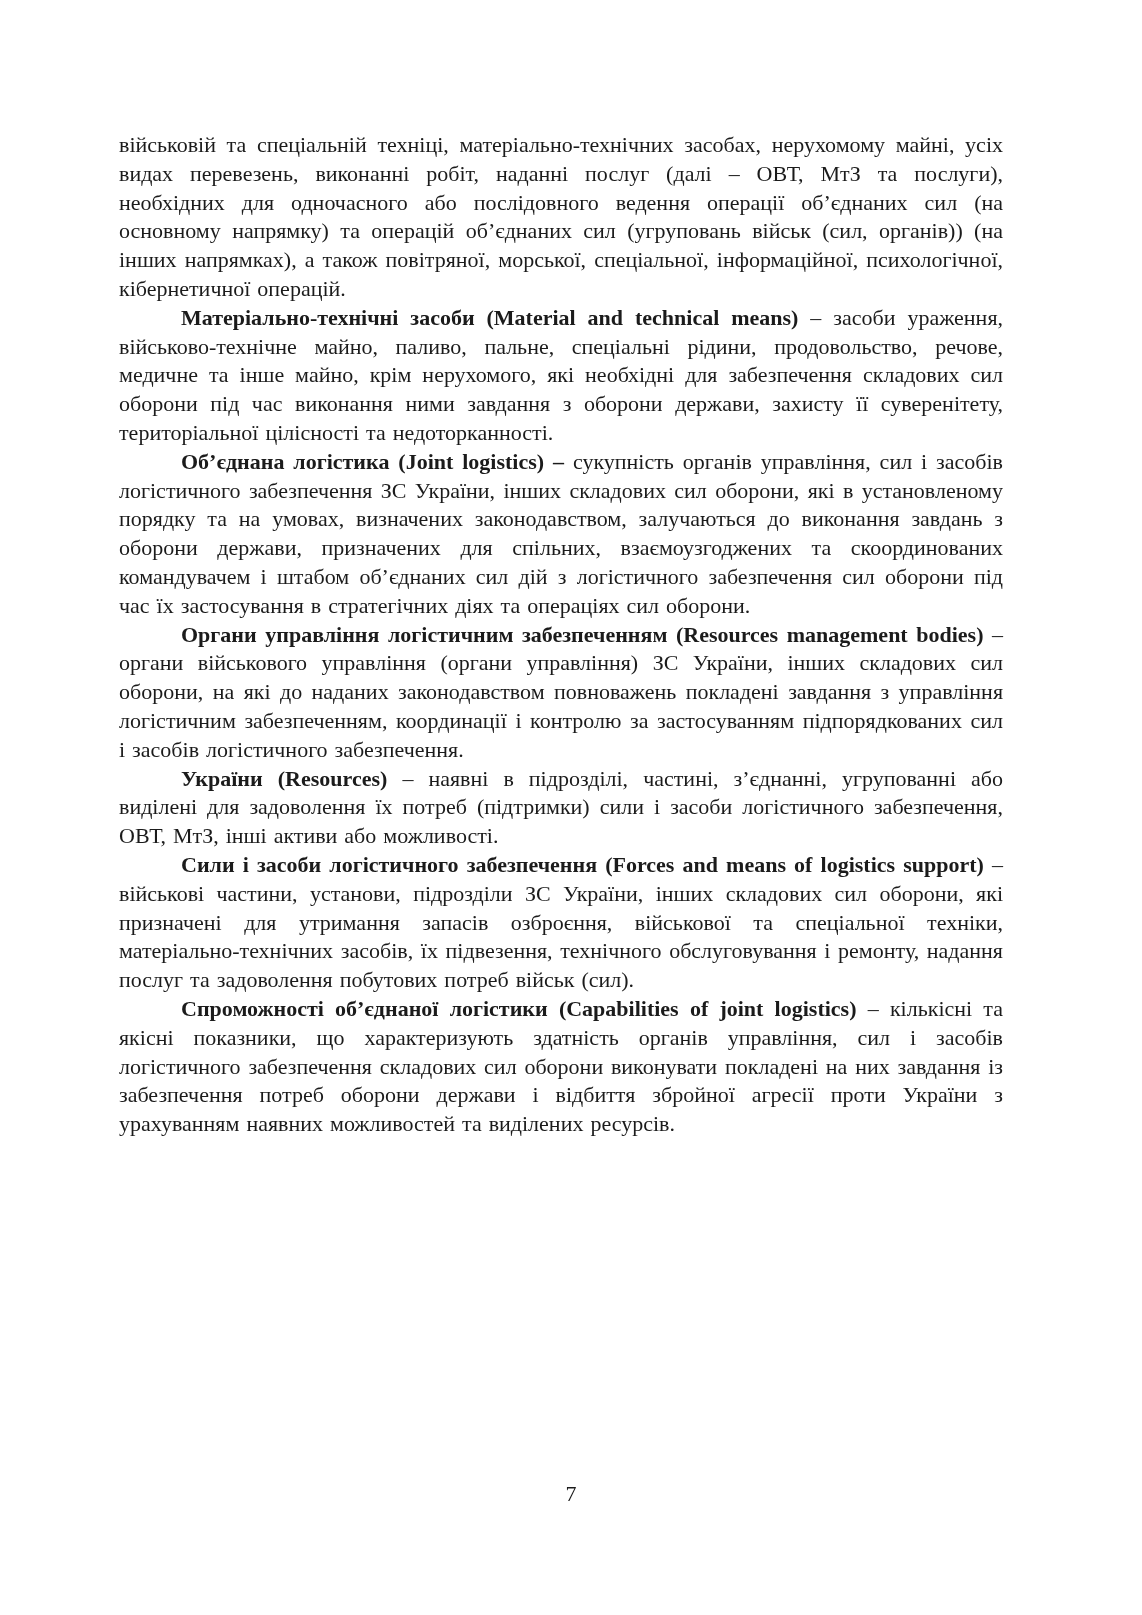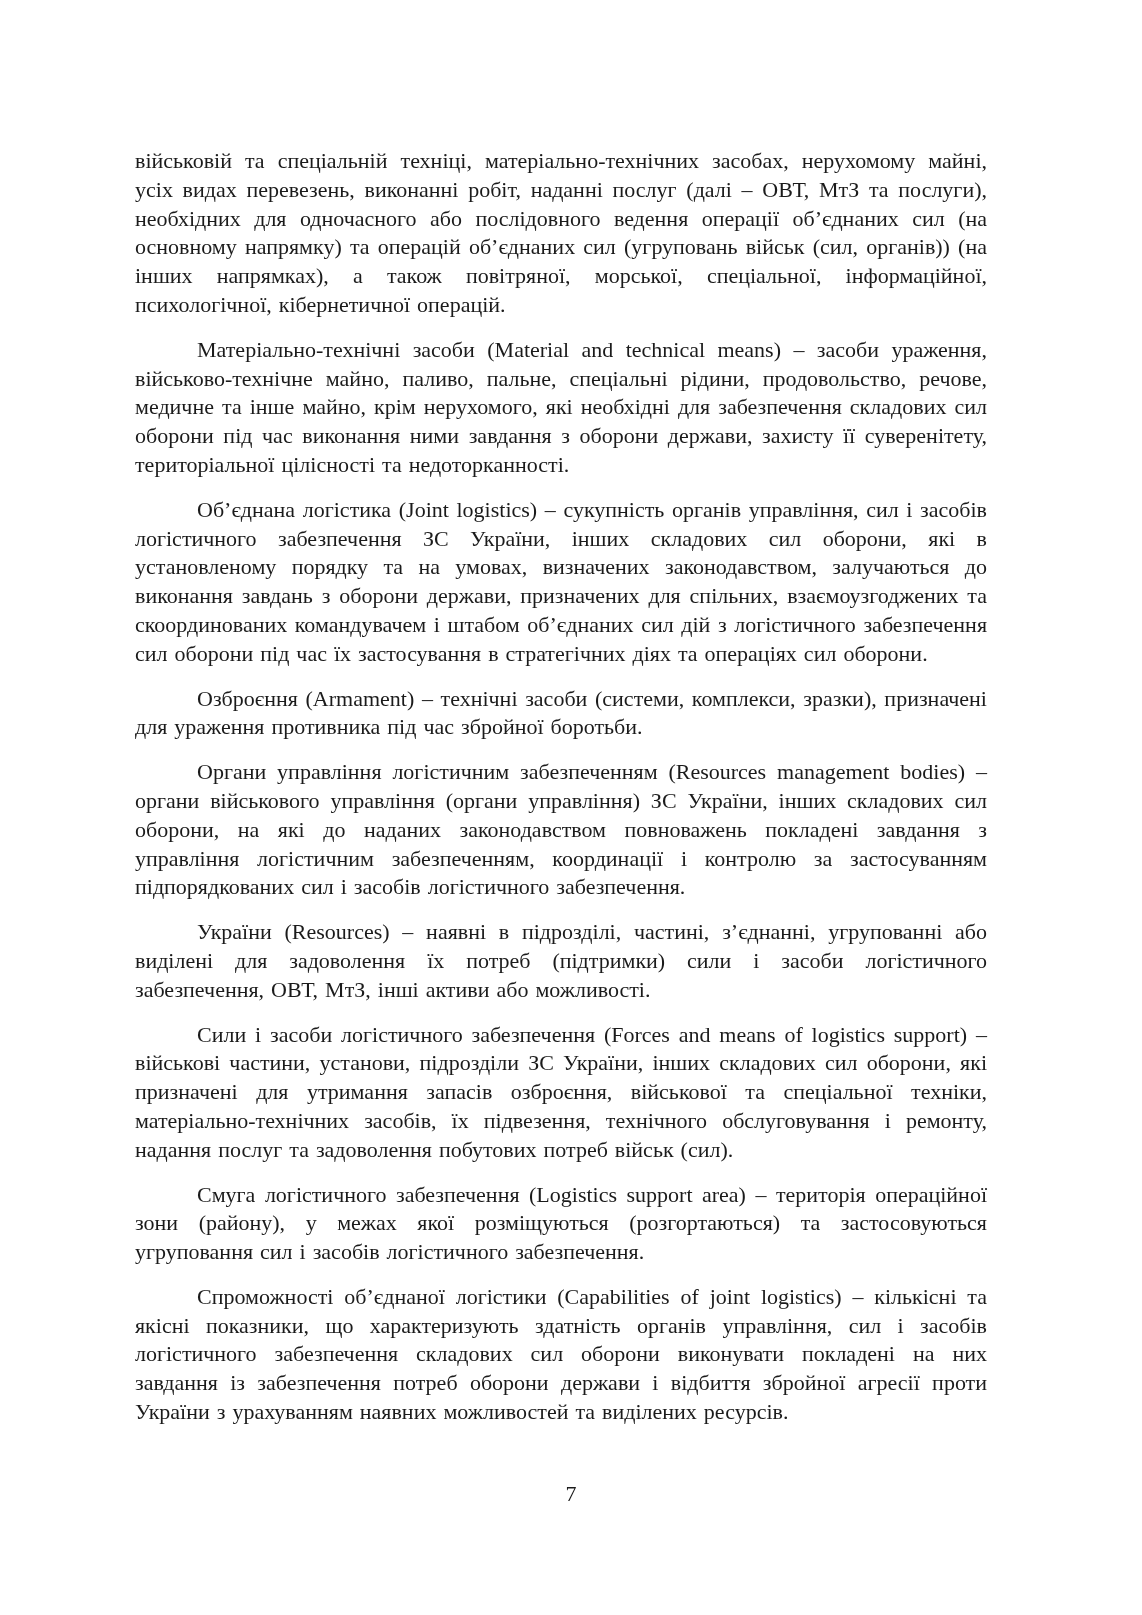--- a/index.html
+++ b/index.html
@@ -22,53 +22,51 @@
     background: #ffffff;
     overflow: hidden;
   }
   .body-text {
     position: absolute;
     top: 131px;
     left: 119px;
     width: 884px;
   }
   .body-text p {
-    margin: 16px;
+    margin: 0;
     padding: 0;
     font-size: 22px;
     line-height: 28.8px;
     text-align: justify;
     text-indent: 62px;
     word-spacing: 1.5px;
   }
   .body-text p.no-indent {
     text-indent: 0;
   }
   .body-text b {
-    font-weight: normal;
+    font-weight: bold;
   }
   .page-number {
     position: absolute;
     top: 1480px;
     left: 0;
     width: 1142px;
     text-align: center;
     font-size: 22px;
     line-height: 28px;
   }
 </style>
 </head>
 <body>
 
 <div class="page">
   <div class="body-text">
       <p class="no-indent">військовій та спеціальній техніці, матеріально-технічних засобах, нерухомому майні, усіх видах перевезень, виконанні робіт, наданні послуг (далі – ОВТ, МтЗ та послуги), необхідних для одночасного або послідовного ведення операції об’єднаних сил (на основному напрямку) та операцій об’єднаних сил (угруповань військ (сил, органів)) (на інших напрямках), а також повітряної, морської, спеціальної, інформаційної, психологічної, кібернетичної операцій.</p>
       <p><b>Матеріально-технічні засоби (Material and technical means)</b> – засоби ураження, військово-технічне майно, паливо, пальне, спеціальні рідини, продовольство, речове, медичне та інше майно, крім нерухомого, які необхідні для забезпечення складових сил оборони під час виконання ними завдання з оборони держави, захисту її суверенітету, територіальної цілісності та недоторканності.</p>
       <p><b>Об’єднана логістика (Joint logistics) –</b> сукупність органів управління, сил і засобів логістичного забезпечення ЗС України, інших складових сил оборони, які в установленому порядку та на умовах, визначених законодавством, залучаються до виконання завдань з оборони держави, призначених для спільних, взаємоузгоджених та скоординованих командувачем і штабом об’єднаних сил дій з логістичного забезпечення сил оборони під час їх застосування в стратегічних діях та операціях сил оборони.</p>
-      <p><b>Озброєння (Armament) –</b> технічні засоби (системи, комплекси, зразки), призначені для ураження противника під час збройної боротьби.</p>
       <p><b>Органи управління логістичним забезпеченням (Resources management bodies)</b> – органи військового управління (органи управління) ЗС України, інших складових сил оборони, на які до наданих законодавством повноважень покладені завдання з управління логістичним забезпеченням, координації і контролю за застосуванням підпорядкованих сил і засобів логістичного забезпечення.</p>
       <p><b>України (Resources)</b> – наявні в підрозділі, частині, з’єднанні, угрупованні або виділені для задоволення їх потреб (підтримки) сили і засоби логістичного забезпечення, ОВТ, МтЗ, інші активи або можливості.</p>
       <p><b>Сили і засоби логістичного забезпечення (Forces and means of logistics support)</b> – військові частини, установи, підрозділи ЗС України, інших складових сил оборони, які призначені для утримання запасів озброєння, військової та спеціальної техніки, матеріально-технічних засобів, їх підвезення, технічного обслуговування і ремонту, надання послуг та задоволення побутових потреб військ (сил).</p>
-      <p><b>Смуга логістичного забезпечення (Logistics support area)</b> – територія операційної зони (району), у межах якої розміщуються (розгортаються) та застосовуються угруповання сил і засобів логістичного забезпечення.</p>
       <p><b>Спроможності об’єднаної логістики (Capabilities of joint logistics)</b> – кількісні та якісні показники, що характеризують здатність органів управління, сил і засобів логістичного забезпечення складових сил оборони виконувати покладені на них завдання із забезпечення потреб оборони держави і відбиття збройної агресії проти України з урахуванням наявних можливостей та виділених ресурсів.</p>
     </div>
   <div class="page-number">7</div>
 </div>
 
 </body></html>

